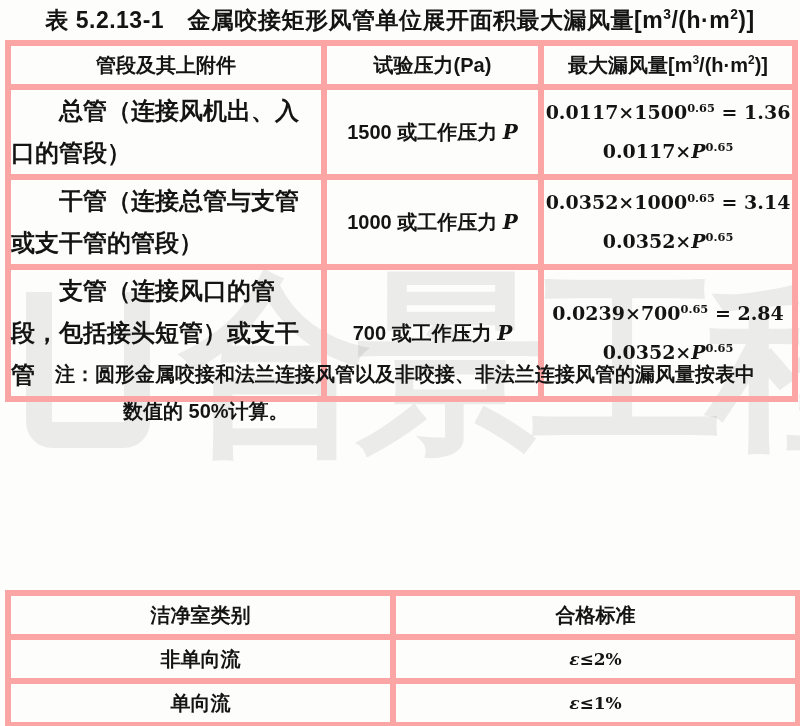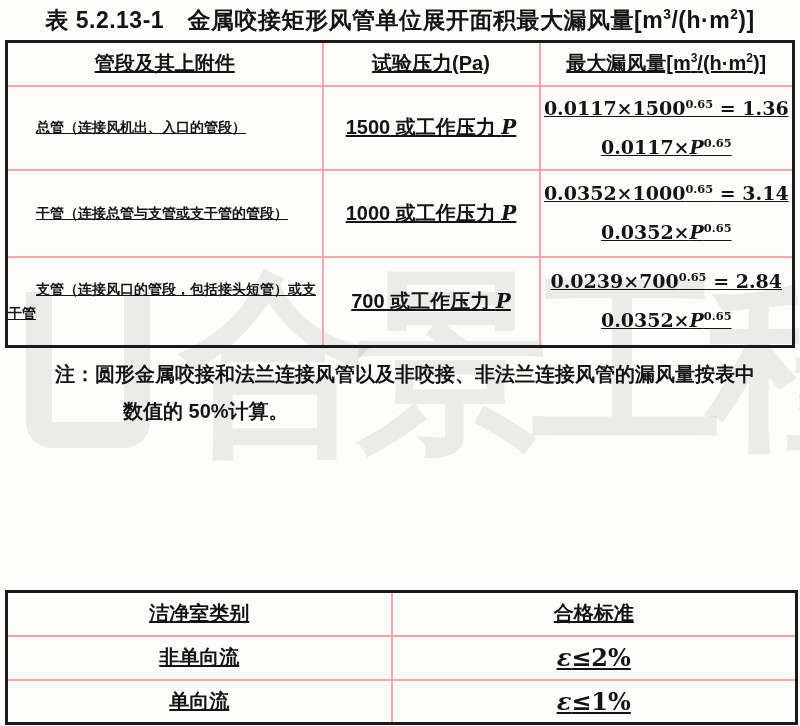--- a/index.html
+++ b/index.html
@@ -35,32 +35,32 @@
     position:absolute; top:5px; left:0; width:100%;
     text-align:center; font-size:23px; font-weight:700;
     letter-spacing:0.5px;
   }
   .t2-title{
     position:absolute; top:551px; left:0; width:100%;
     text-align:center; font-size:21px; font-weight:700;
   }
   
   .tbl{position:absolute; border-collapse:collapse; table-layout:fixed; background:transparent;}
-  .tbl td{border:2px solid #fca5a5; padding:0; vertical-align:middle;text-decoration:underline;}
+  .tbl td{border:6px solid #fca5a5; padding:0; vertical-align:middle;}
   .tbl1{left:5px; top:40px; width:787px; height:305px; border:3px solid #1a1a1a;}
   .tbl2{left:5px; top:590px; width:790px; height:132px; border:3px solid #1a1a1a;}
   .hdr{ text-align:center; font-size:20px; font-weight:700; }
-  .duct-cell{ font-size:14px; font-weight:600; line-height:1.75; padding:4px 10px 4px 12px;margin-left:24px; }
+  .duct-cell{ font-size:24px; font-weight:600; line-height:1.75; padding:4px 10px 4px 12px;margin-left:24px; }
   .duct-cell .para{ text-indent:2em; }
   .press-cell{ text-align:center; font-size:20px; font-weight:600; white-space:nowrap; }
   .formula-cell{ text-align:center; font-family:"DejaVu Serif", serif; font-size:19px; line-height:2.05; font-weight:600;}
   .formula-cell sup, .hdr sup, .t1-title sup{ font-size:0.6em; }
   i{ font-style:italic; font-family:"DejaVu Serif", serif; }
   .cat-cell{ text-align:center; font-size:20px; font-weight:600; }
-  .crit-cell{ text-align:center; font-size:24px; font-family:"DejaVu Serif", serif; font-weight:600;}
+  .crit-cell{ text-align:center; font-size:17px; font-family:"DejaVu Serif", serif; font-weight:600;}
   
   .note{
     position:absolute; left:27px; top:356px; width:650px;
     padding-left:96px; text-indent:-68px;
     font-size:20px; font-weight:700; line-height:1.85;
   }
   .clause{
     position:absolute; left:2px; top:446px; width:794px;
     font-size:25px; font-weight:600; line-height:1.6;
     text-indent:2.1em;

